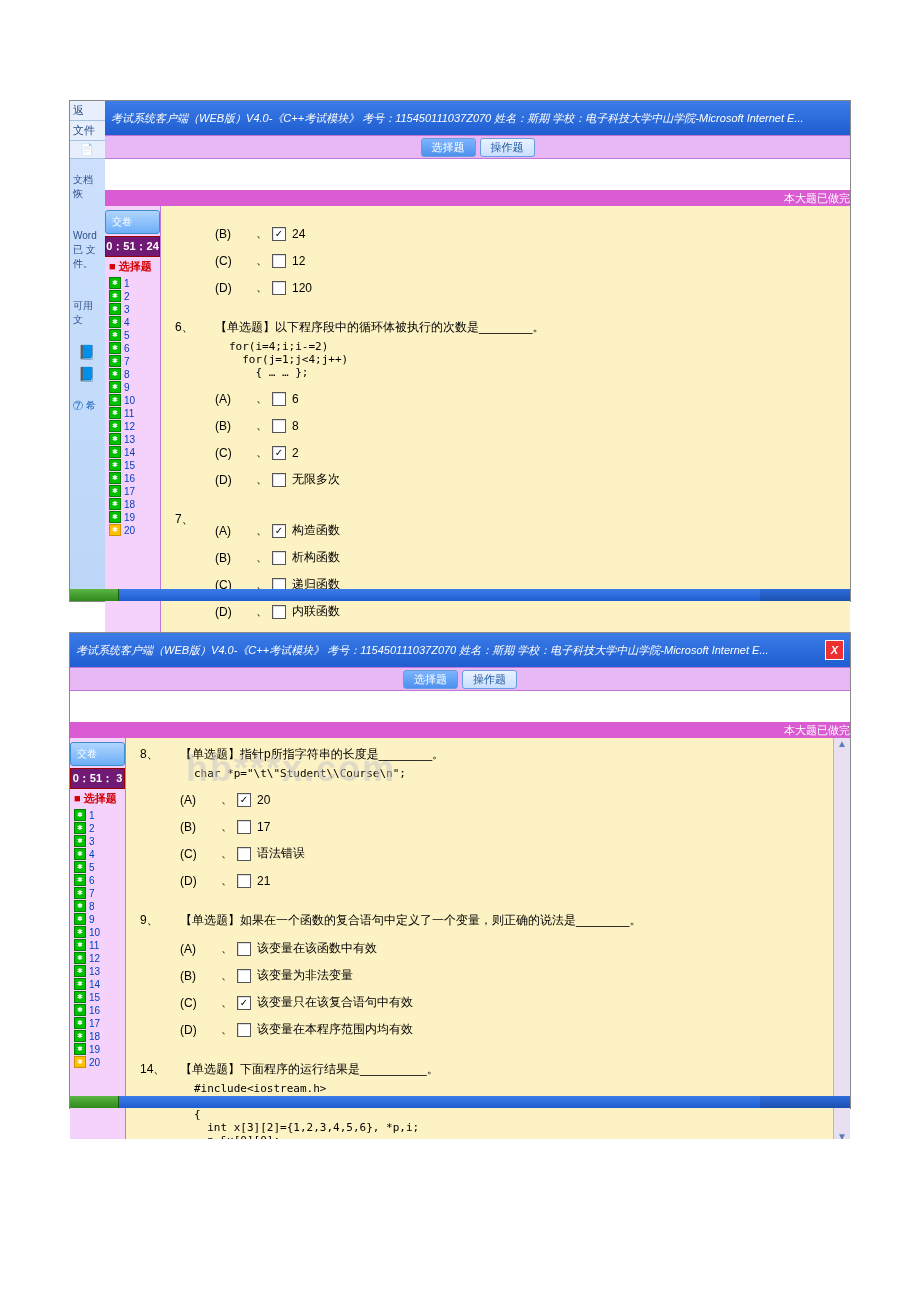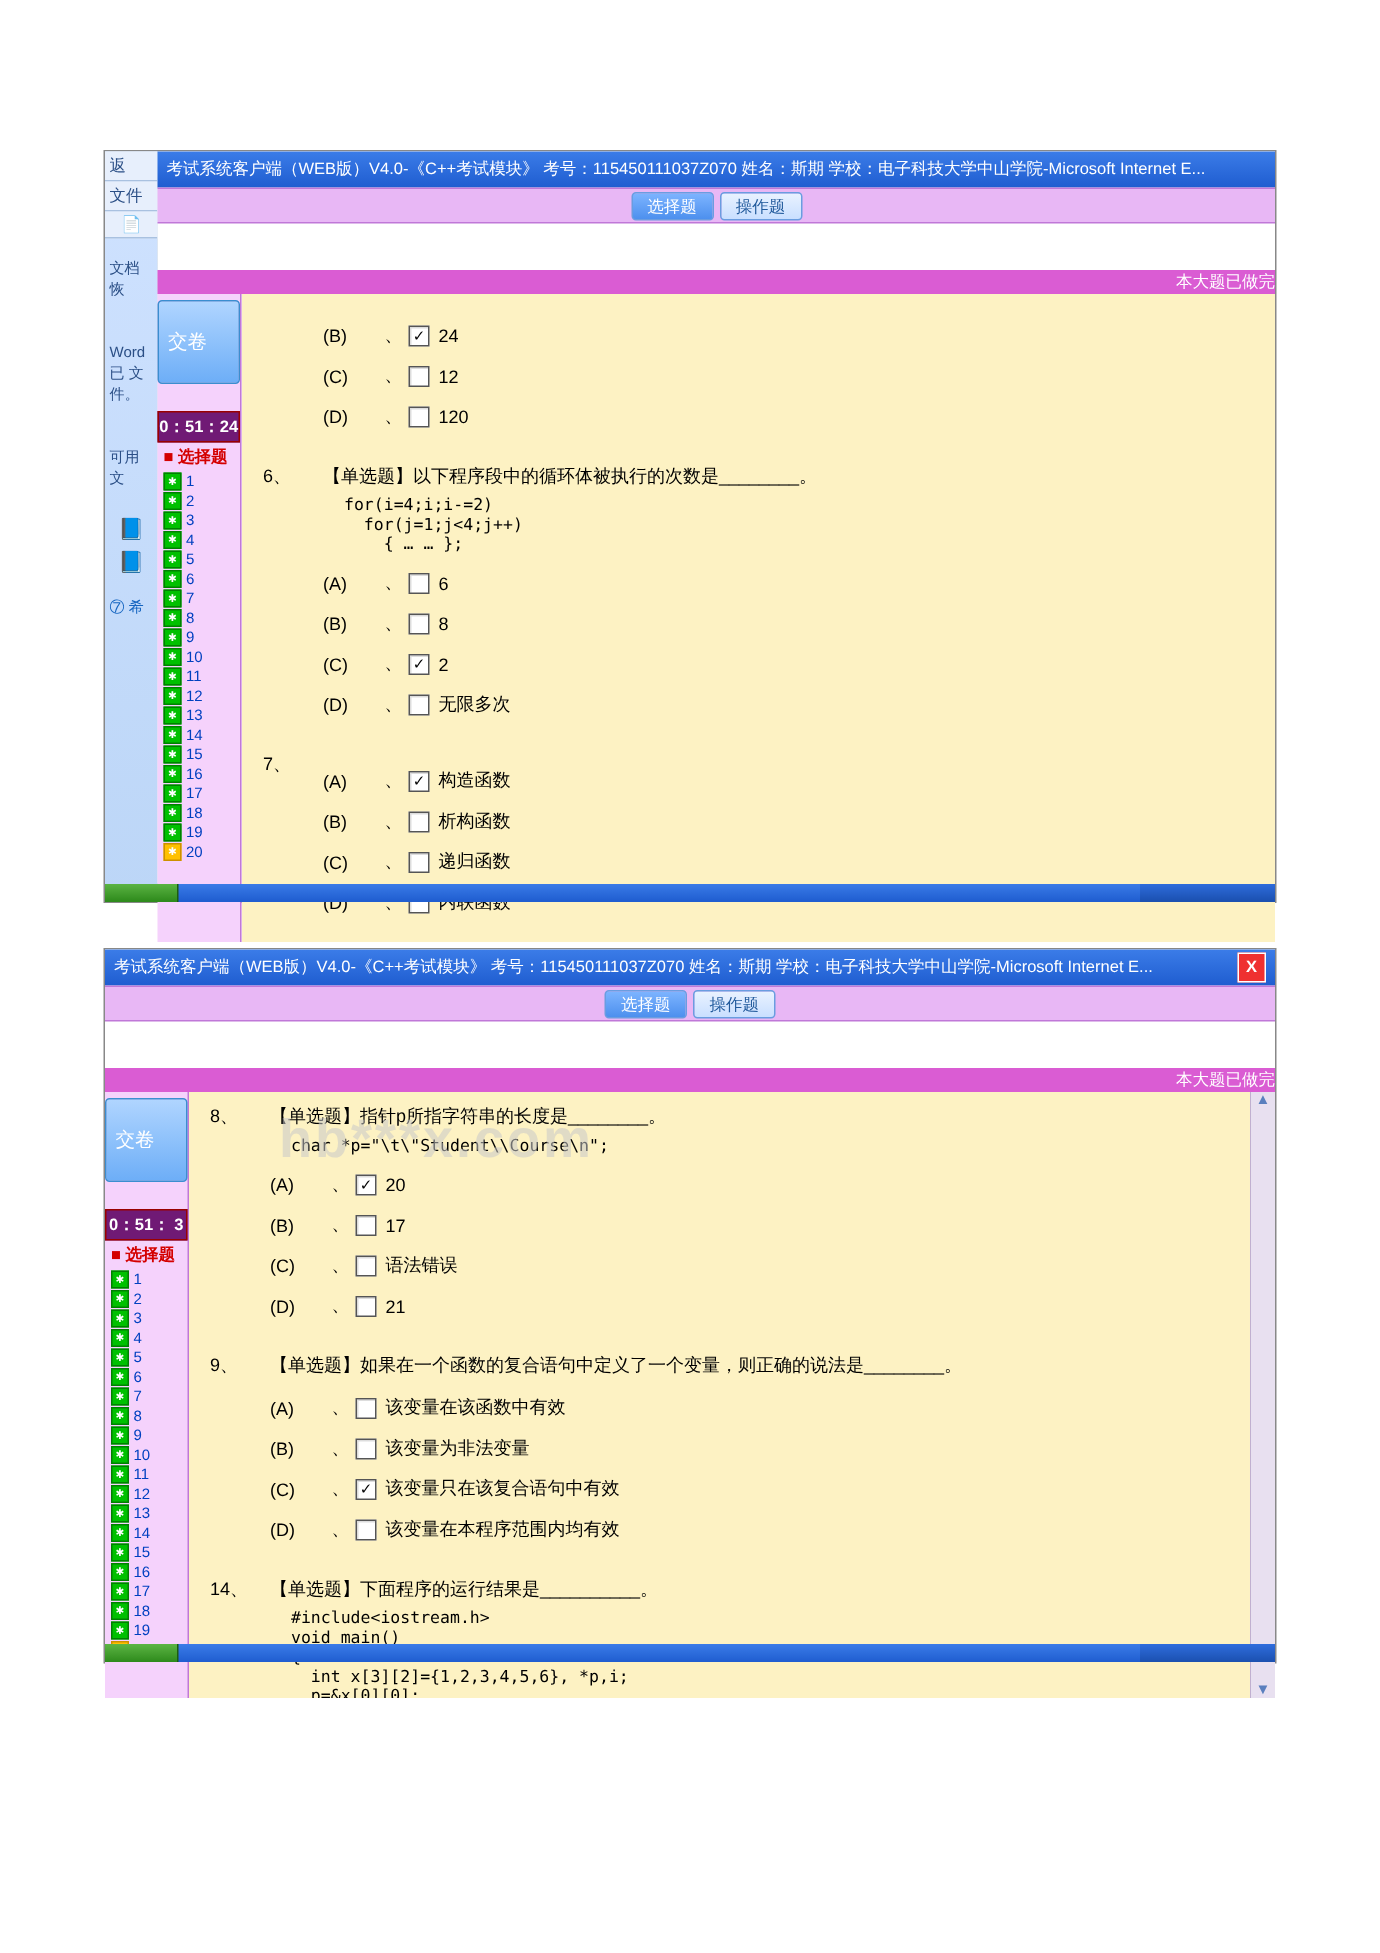--- a/index.html
+++ b/index.html
@@ -41,26 +41,27 @@
     top:0;
     background: #fff;
   }
   .sc1 .ie-frame { left:35px; right:0; height:488px; }
   .sc2 .ie-frame { left:0; right:0; height:460px; }
 
   .ie-title {
     background: linear-gradient(#3b7ce8,#1f5dd0);
     color: #fff;
     font-size: 11px;
-    height:24px;
+    height:34px;
     line-height:18px;
     padding: 0 6px;
     display:flex;
     justify-content:space-between;
     align-items:center;
+    font-style:italic;
   }
   .ie-title .close { background:#ef3030; color:#fff; padding:0 5px; font-weight:bold; border:1px solid #fff;}
 
   .tab-bar {
     height:22px;
     background: linear-gradient(#e8b7f5, #e8b7f5);
     display:flex;
     justify-content:center;
     align-items:center;
     gap:4px;
@@ -93,23 +94,23 @@
   .side-nav {
     width:55px;
     background:#f5d2fc;
     border-right:1px solid #c078d8;
     padding:4px 0;
     position:relative;
   }
   .side-nav.wide { width:55px; }
   .side-submit {
     display:block;
-    margin:0 auto 18px auto;
-    font-size:13px;
-    padding:18px 6px;
+    margin:0 auto 2px auto;
+    font-size:10px;
+    padding:4px 6px;
     background:linear-gradient(#b0d5ff,#6daef7);
     border:1px solid #3b8ed0;
     color:#fff;
     border-radius:3px;
   }
   .timer-box {
     background:#701a75;
     color:#fff;
     text-align:center;
     font-size:11px;

